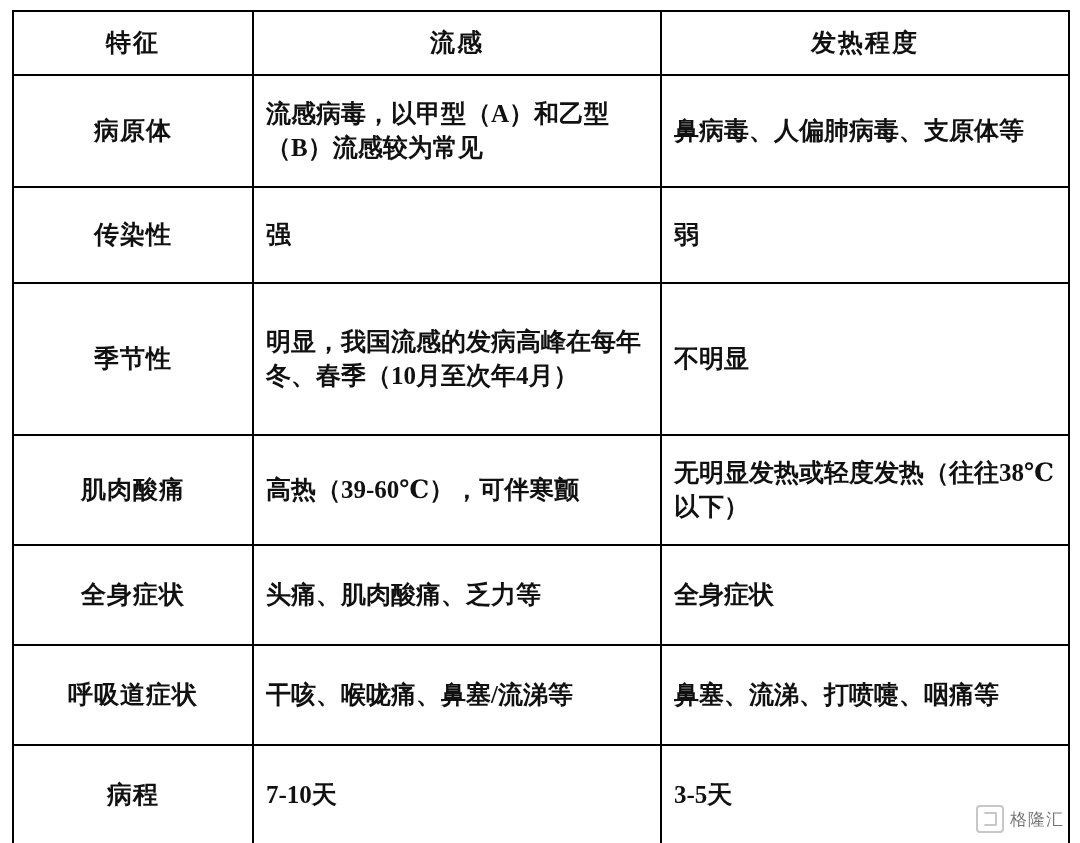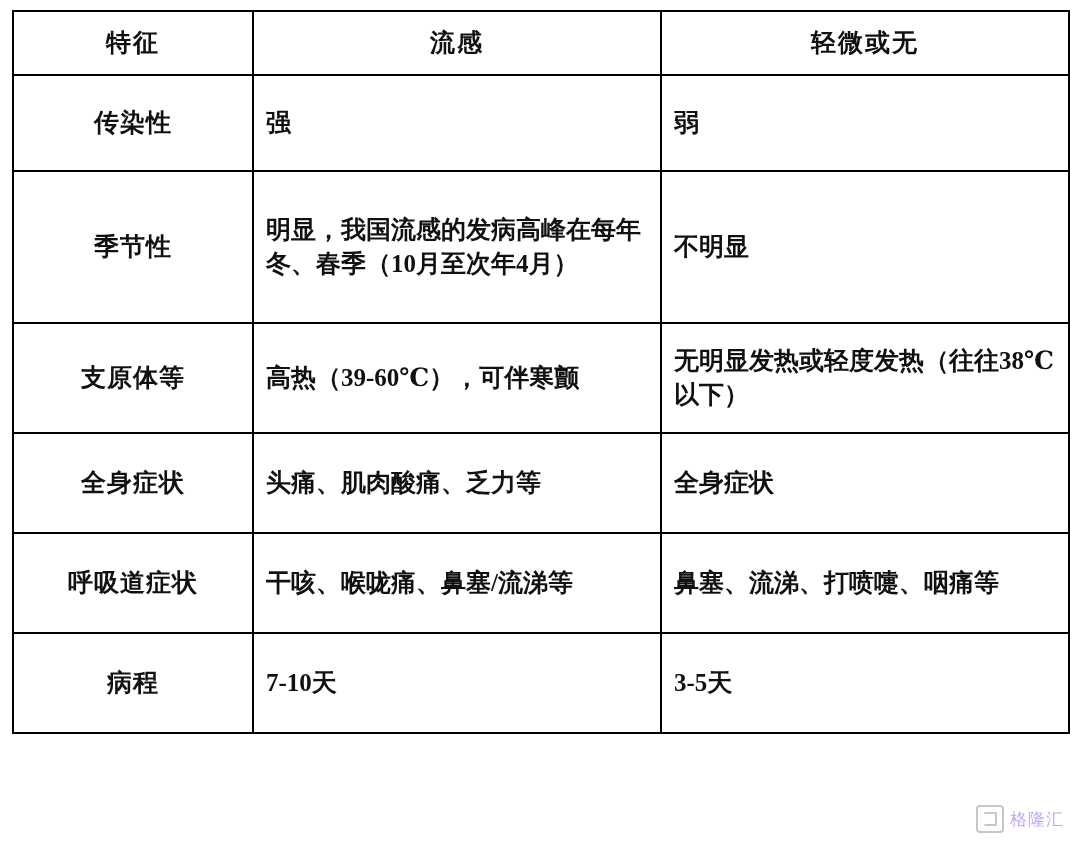--- a/index.html
+++ b/index.html
@@ -86,54 +86,59 @@
     top: 5px;
     width: 10px;
     height: 10px;
     border: 2px solid #9a9a9a;
     border-left-color: transparent;
     border-radius: 2px;
   }
   .watermark .wm-text {
     font-family: "Liberation Sans", "DejaVu Sans", sans-serif;
     font-size: 17px;
-    color: #8b5cf6;
+    color: #000000;
     letter-spacing: 1px;
   }
 </style>
 </head>
 <body>
 
 <div class="page">
   <table class="compare">
     <colgroup>
       <col class="c1">
       <col class="c2">
       <col class="c3">
     </colgroup>
     <thead>
       <tr>
         <th>特征</th>
         <th>流感</th>
-        <th>轻微或无</th>
+        <th>发热程度</th>
       </tr>
     </thead>
     <tbody>
+      <tr class="r-pathogen">
+        <td class="feature">病原体</td>
+        <td class="val">流感病毒，以甲型（A）和乙型（B）流感较为常见</td>
+        <td class="val">鼻病毒、人偏肺病毒、支原体等</td>
+      </tr>
       <tr class="r-contagious">
         <td class="feature">传染性</td>
         <td class="val">强</td>
         <td class="val">弱</td>
       </tr>
       <tr class="r-season">
         <td class="feature">季节性</td>
         <td class="val">明显，我国流感的发病高峰在每年冬、春季（10月至次年4月）</td>
         <td class="val">不明显</td>
       </tr>
       <tr class="r-fever">
-        <td class="feature">支原体等</td>
+        <td class="feature">肌肉酸痛</td>
         <td class="val">高热（39-60℃），可伴寒颤</td>
         <td class="val">无明显发热或轻度发热（往往38℃以下）</td>
       </tr>
       <tr class="r-systemic">
         <td class="feature">全身症状</td>
         <td class="val">头痛、肌肉酸痛、乏力等</td>
         <td class="val">全身症状</td>
       </tr>
       <tr class="r-resp">
         <td class="feature">呼吸道症状</td>

